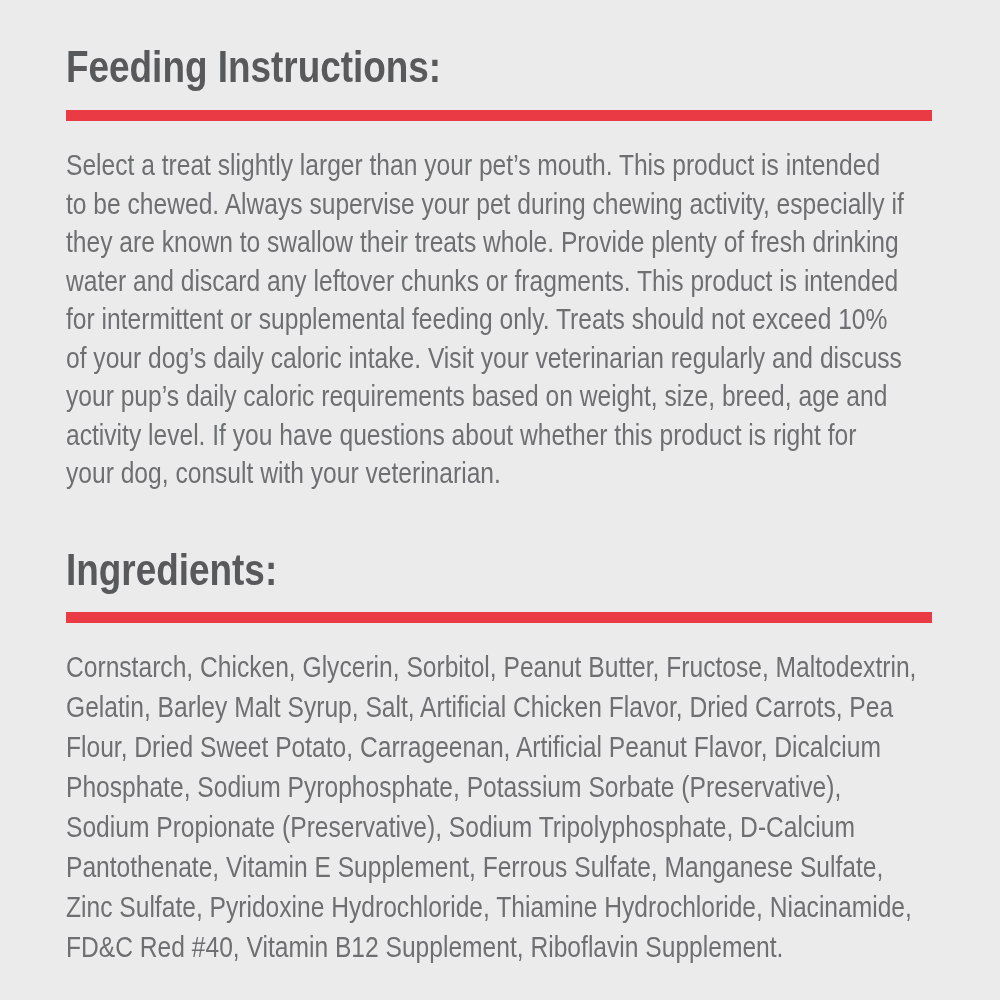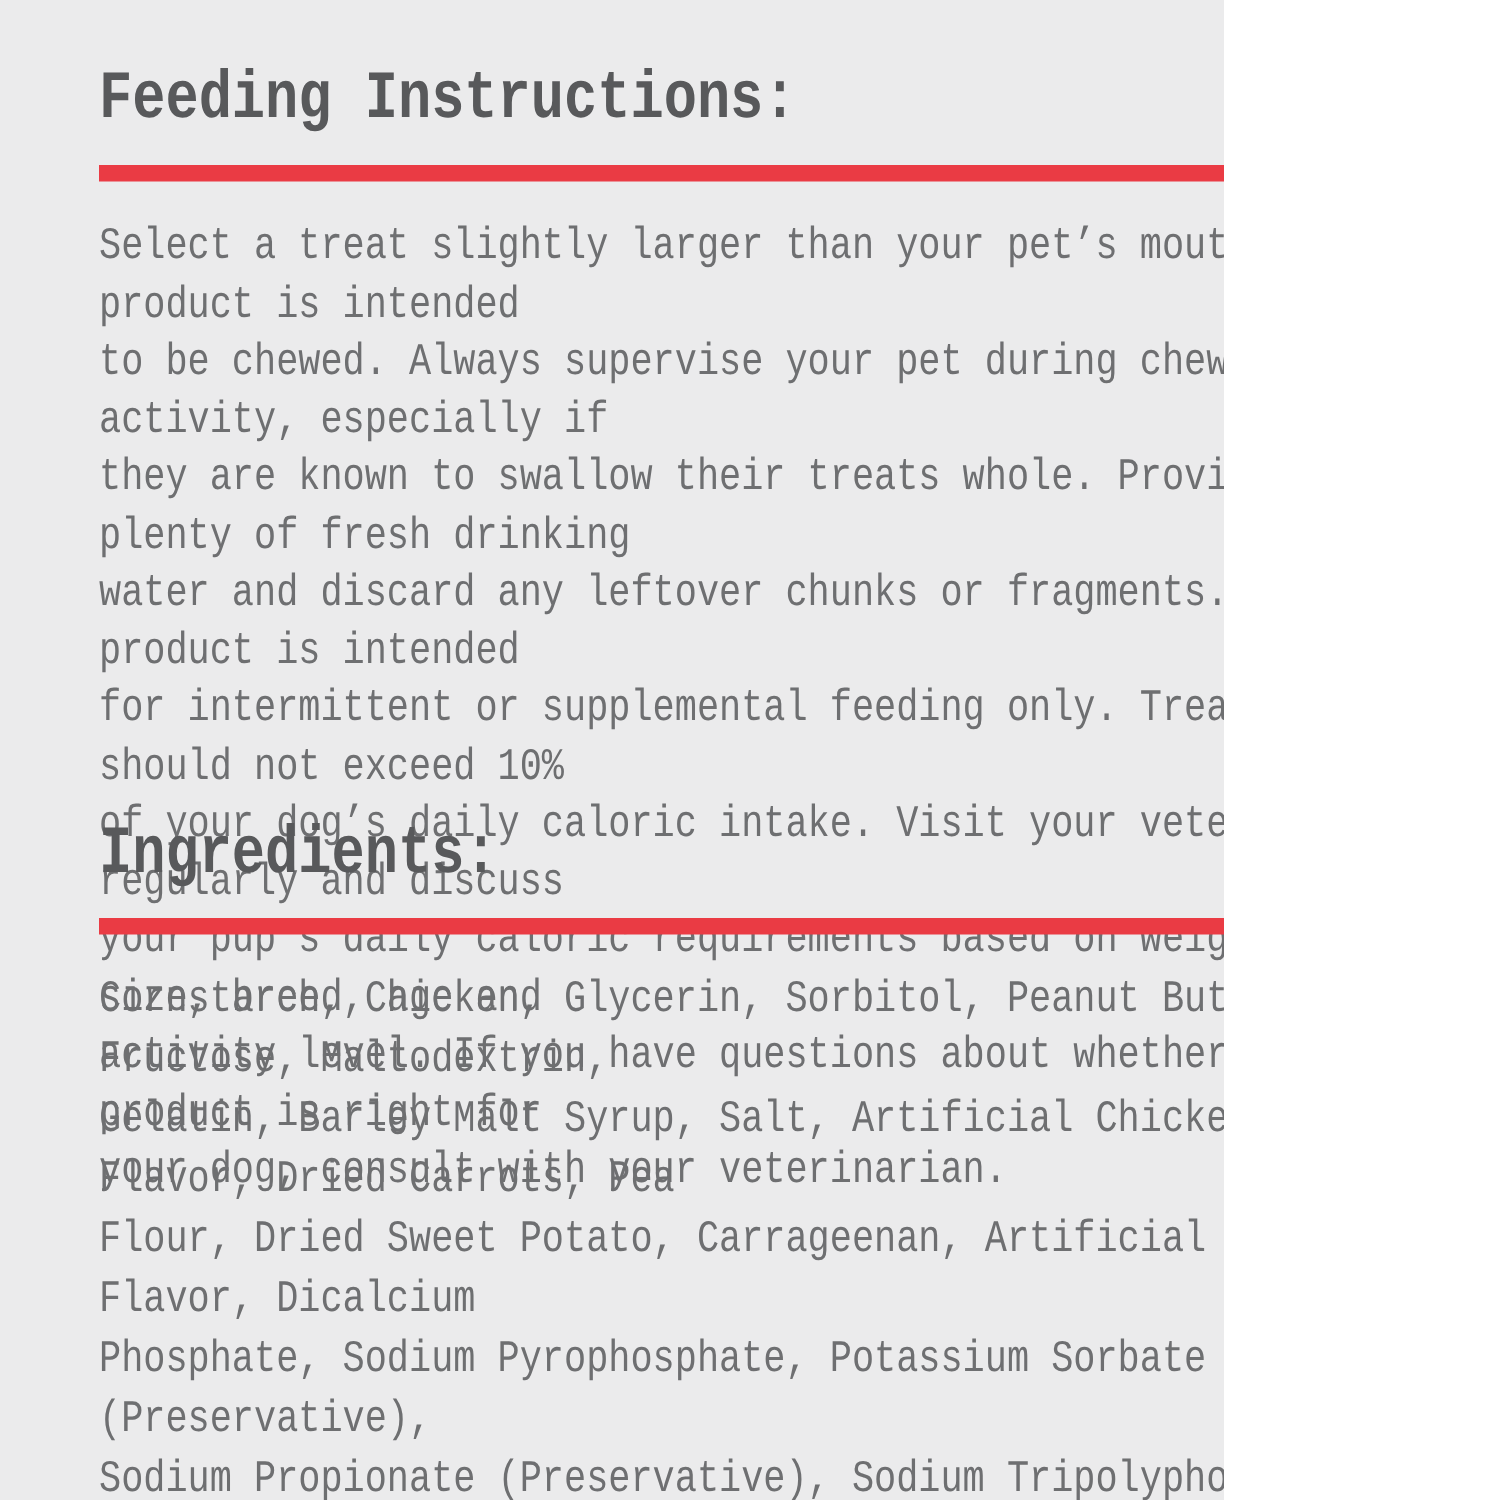--- a/index.html
+++ b/index.html
@@ -1,24 +1,24 @@
 <!DOCTYPE html>
 <html style="--background: #ebebec; --accent-red: #ea3b44; --heading-gray: #58595b; --body-gray: #6e6f71;"><head>
 <meta charset="utf-8">
 <style>
   html, body {
     margin: 0;
     padding: 0;
   }
   .page {
     position: relative;
-    width: 816px;
+    width: 1000px;
     height: 1000px;
     background: var(--background, #ebebec);
-    font-family: Liberation Mono, monospace;
+    font-family: Liberation Sans, sans-serif;
     overflow: hidden;
   }
   
   .condensed {
     transform: scaleX(0.82);
     transform-origin: 0 0;
   }
   .heading {
     position: absolute;
     left: 66px;

